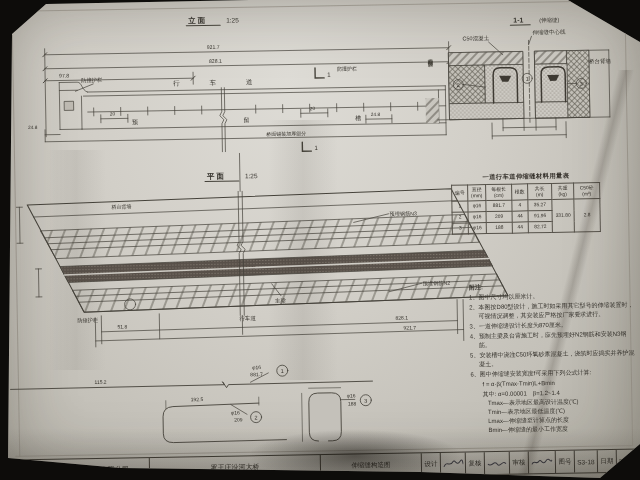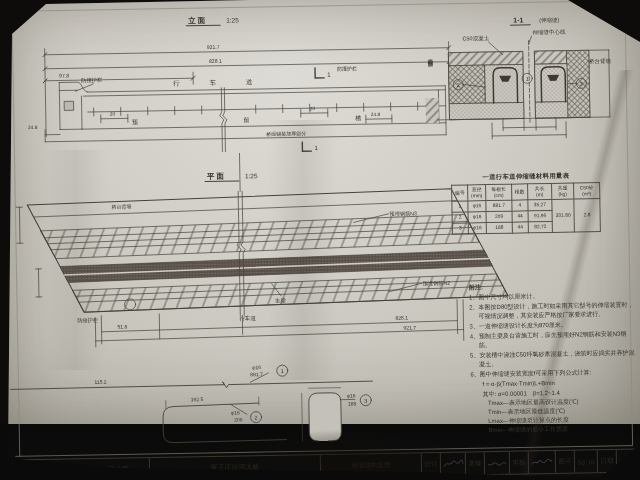--- a/index.html
+++ b/index.html
@@ -1,16 +1,16 @@
 <!DOCTYPE html>
 <html><head>
 <meta charset="utf-8">
 <style>
   html,body{margin:0;padding:0;background:#0a0a0a;width:640px;height:480px;overflow:hidden;}
-  #photo{position:relative;width:640px;height:424px;background:#0d0c0a;font-family:"Liberation Sans",sans-serif;}
+  #photo{position:relative;width:640px;height:480px;background:#0d0c0a;font-family:"Liberation Sans",sans-serif;}
   #paper{position:absolute;inset:0;
     background:radial-gradient(ellipse at 45% 16%, #dedcd6 0%, #d2cfc8 40%, #c4c1b9 70%, #aaa79d 100%);
     clip-path:polygon(12px 34px,46px 4px,250px 0px,568px 0px,640px 42px,640px 444px,600px 478px,420px 472px,120px 468px,8px 458px);
     box-shadow:inset 0 0 70px rgba(45,40,30,.35);}
   #content{position:absolute;inset:0;transform:rotate(-1deg);transform-origin:320px 240px;}
   svg text{fill:#35322c;font-family:"Liberation Sans",sans-serif;}
   .ov{position:absolute;pointer-events:none;}
   .tblwrap{position:absolute;left:452px;top:176px;width:150px;color:#332f29;}
   .tbl-title{font-size:6.3px;text-align:center;letter-spacing:.4px;margin-bottom:2px;font-weight:bold;}
   table{border-collapse:collapse;table-layout:fixed;width:148px;}

